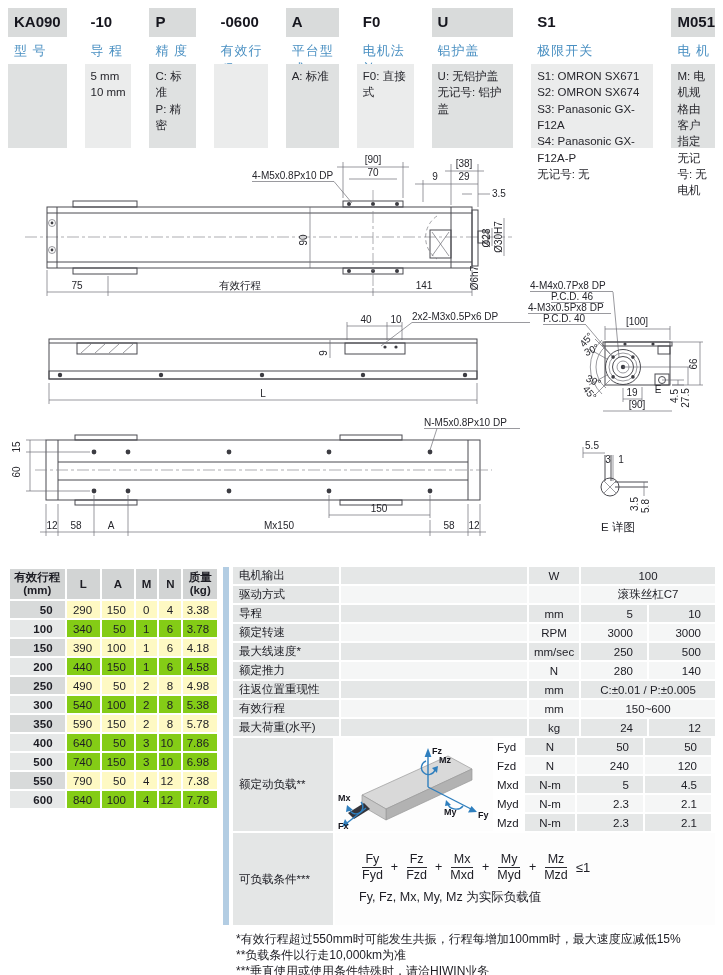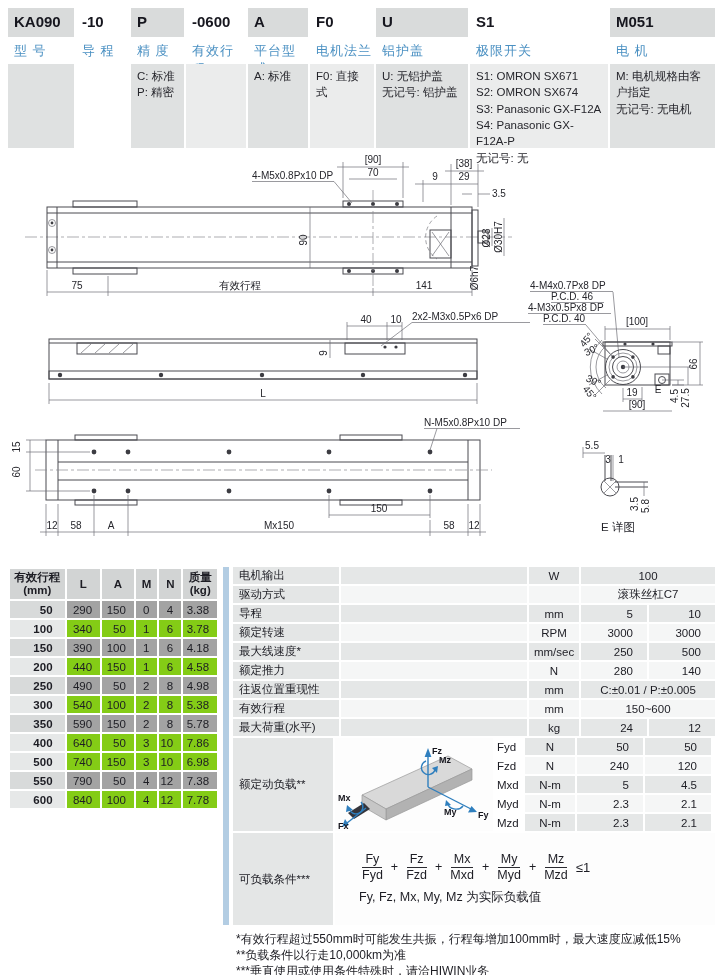--- a/index.html
+++ b/index.html
@@ -1,21 +1,21 @@
 <!DOCTYPE html>
 <html><head>
 <meta charset="utf-8">
 <style>
   html,body{margin:0;padding:0;background:#fff;}
   body{width:723px;height:975px;overflow:hidden;font-family:"Liberation Sans",sans-serif;-webkit-font-smoothing:antialiased;}
   .page{position:relative;width:723px;height:975px;background:#fff;}
 
   
   .oc{padding:8px 8px 0 8px;}
-  .oc-row{display:flex;gap:2px;justify-content:space-between;}
+  .oc-row{display:flex;gap:18px;justify-content:space-between;}
   .oc-col{display:flex;flex-direction:column;gap:2px;}
   .oc-col:nth-child(1){width:66px}.oc-col:nth-child(2){width:53px}
   .oc-col:nth-child(3){width:53px}.oc-col:nth-child(4){width:60px}
   .oc-col:nth-child(5){width:60px}.oc-col:nth-child(6){width:64px}
   .oc-col:nth-child(7){width:92px}.oc-col:nth-child(8){width:138px}
   .oc-col:nth-child(9){flex:1}
   .oc-code{height:24px;padding:5px 0 0 6px;font-size:15px;font-weight:bold;color:#16161e;}
   .oc-col:nth-child(odd) .oc-code{background:#d9dbdb;}
   .oc-label{height:18px;padding:3px 0 2px 6px;font-size:13px;color:#4a90c2;letter-spacing:1px;}
   .oc-opts{height:78px;padding:4px 4px 2px 6px;font-size:11.5px;line-height:1.42;color:#26262c;}
@@ -32,21 +32,21 @@
   .draw text{font-family:"Liberation Sans",sans-serif;font-size:10px;fill:#26262c;}
   .draw text.big{font-size:10.5px;}
   .draw text.cap{font-size:11.5px;}
 
   
   .spec{display:flex;margin:4px 8px 0 8px;gap:4px;}
   .ltable{border-collapse:separate;border-spacing:2px;width:214px;align-self:flex-start;}
   .ltable th{background:#d2d4d4;font-size:11.5px;font-weight:bold;color:#1d1d24;height:30px;line-height:1.12;padding:0 2px;text-align:center;vertical-align:middle;}
   .ltable td{height:17px;font-size:11.5px;color:#1d1d24;text-align:right;padding:0 8px 0 0;vertical-align:middle;white-space:nowrap;}
   .ltable td.sc0{font-weight:bold;padding-right:12px;}
-  .ltable tr.odd td{background:#a3a3a3;} .ltable tr.even td{background:#84cc16;}
+  .ltable tr.odd td{background:#fef9c3;} .ltable tr.even td{background:#84cc16;}
   .ltable tr.odd td.sc0{background:#d8dada;} .ltable tr.even td.sc0{background:#e6e8e8;}
   .ltable col.c0{width:56px}.ltable col.c1{width:34px}.ltable col.c2{width:32px}
   .ltable col.c3{width:22px}.ltable col.c4{width:22px}.ltable col.c5{width:34px}
   .divider{width:6px;background:#b3cde3;}
   .rtable{flex:1;display:flex;flex-direction:column;gap:2px;justify-content:space-between;}
   .spec-row,.dyn-row{display:flex;gap:2px;height:17px;}
   .rtable .cell{font-size:11.5px;color:#1d1d24;display:flex;align-items:center;white-space:nowrap;}
   .s-label{width:100px;background:#e4e6e6;padding-left:6px;}
   .s-spacer{width:186px;}
   .s-unit{width:50px;justify-content:center;}
@@ -85,20 +85,24 @@
   <div class="oc">
     <div class="oc-row" id="oc-cols">
         <div class="oc-col">
           <div class="oc-code">KA090</div>
           <div class="oc-label">型 号</div>
           <div class="oc-opts"></div>
         </div>
         <div class="oc-col">
           <div class="oc-code">-10</div>
           <div class="oc-label">导 程</div>
+          <div class="oc-opts">
+            <div class="oc-opt">5 mm</div>
+            <div class="oc-opt">10 mm</div>
+          </div>
         </div>
         <div class="oc-col">
           <div class="oc-code">P</div>
           <div class="oc-label">精 度</div>
           <div class="oc-opts">
             <div class="oc-opt">C: 标准</div>
             <div class="oc-opt">P: 精密</div>
           </div>
         </div>
         <div class="oc-col">

